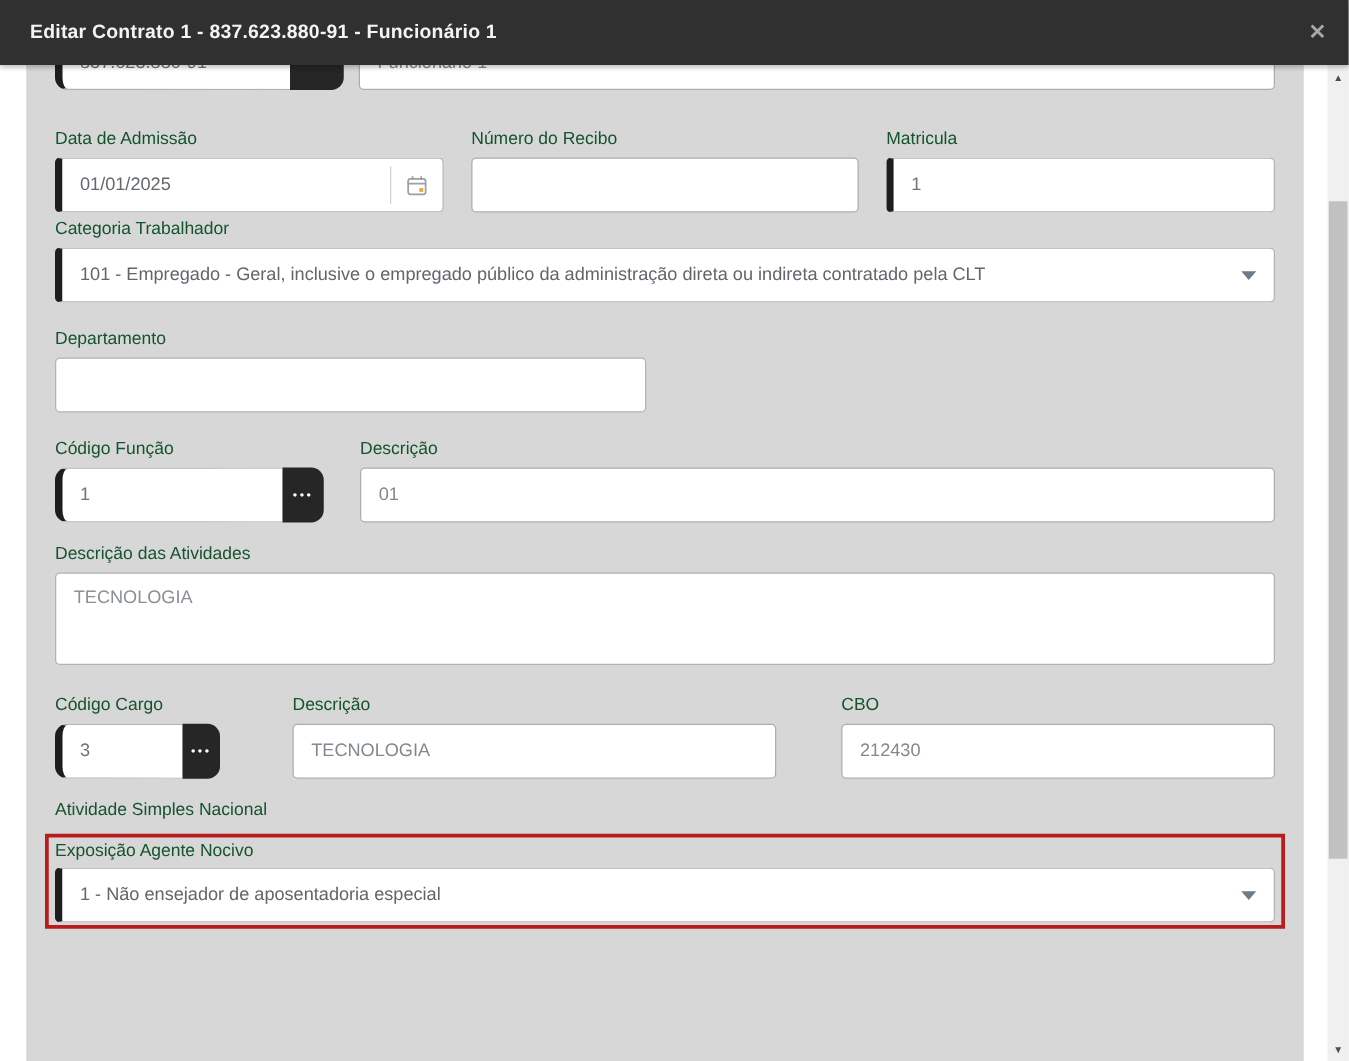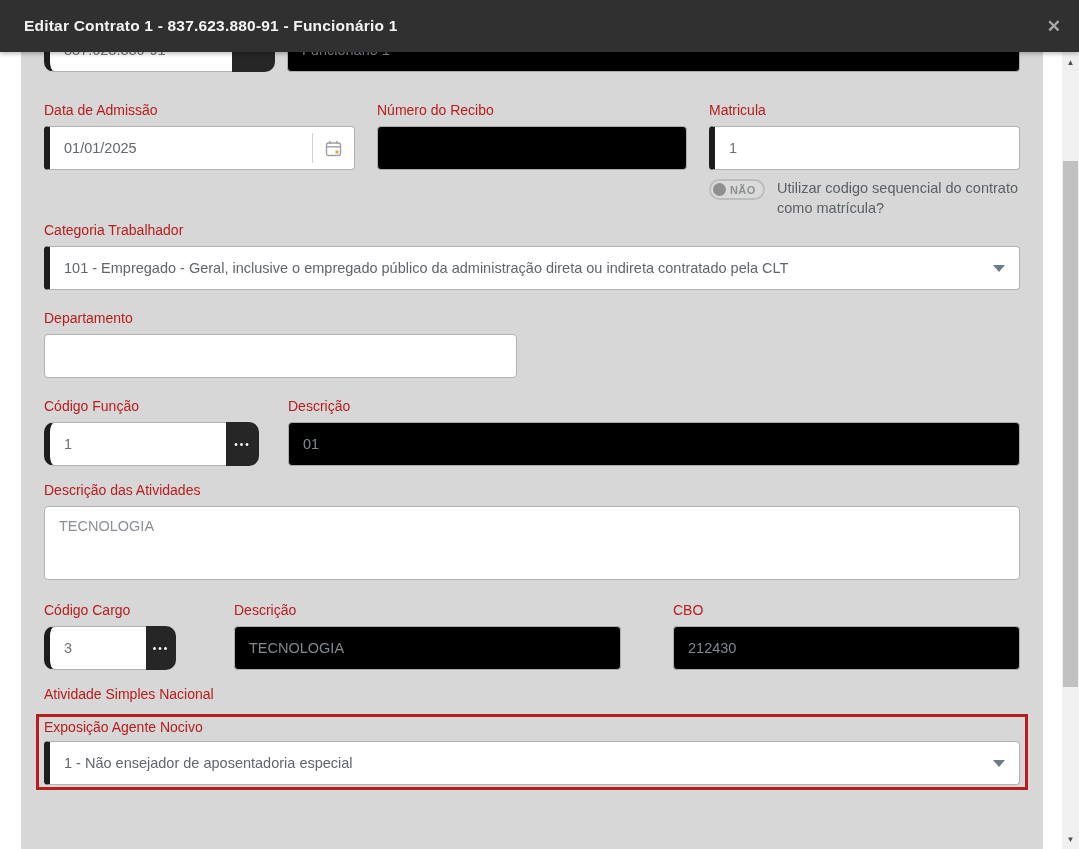--- a/index.html
+++ b/index.html
@@ -39,32 +39,32 @@
     background:#c1c1c1; cursor:grab;
   }
 
   
   .form-panel {
     position:absolute; top:52px; left:21px; width:1022px; bottom:0;
     background:#d7d7d7; overflow:hidden; padding:0 23px;
   }
 
   label.f-label {
-    display:block; font-size:14px; line-height:16px; color:#b91c1c;
+    display:block; font-size:14px; line-height:16px; color:#14532d;
     margin-bottom:8px;
   }
 
   .input, .select, .textarea {
     height:44px; width:100%; border:1px solid #b0b3b6; border-radius:4px;
     background:#ffffff; padding:0 14px; color:#6d7379; font-size:14.5px;
     font-family:inherit; outline:none;
   }
   .filled { border-left:6px solid #1d1d1d; }
   .input.disabled, .input:disabled {
-    background:#000000; border-color:#a9aeb3; color:#81888f;
+    background:#ffffff; border-color:#a9aeb3; color:#81888f;
   }
 
   .group { display:flex; }
   .group .input { border-radius:10px 0 0 10px; border-right:none; }
   .dots-btn {
     background:#262626; color:#ffffff; border:none; cursor:pointer;
     border-radius:0 10px 10px 0; font-size:10px; letter-spacing:2px;
     display:flex; align-items:center; justify-content:center; padding:0;
     font-family:inherit; flex-shrink:0;
   }
@@ -177,27 +177,20 @@
     <div>
       <label class="f-label">Número do Recibo</label>
       <input class="input disabled" disabled="" value="" style="">
     </div>
     <div>
       <label class="f-label">Matricula</label>
       <input class="input filled" value="1" style="">
     </div>
   </div>
 
-  <div class="rowT toggle-row">
-    <div class="toggle-pill">
-      <span class="toggle-knob"></span>
-      <span class="toggle-state">NÃO</span>
-    </div>
-    <div class="toggle-question">Utilizar codigo sequencial do contrato como matrícula?</div>
-  </div>
 
   <div class="row2">
     <label class="f-label">Categoria Trabalhador</label>
     <div class="select filled">
       <span class="sel-text">101 - Empregado - Geral, inclusive o empregado público da administração direta ou indireta contratado pela CLT</span>
       <span class="caret"></span>
     </div>
   </div>
 
   <div class="row3">

